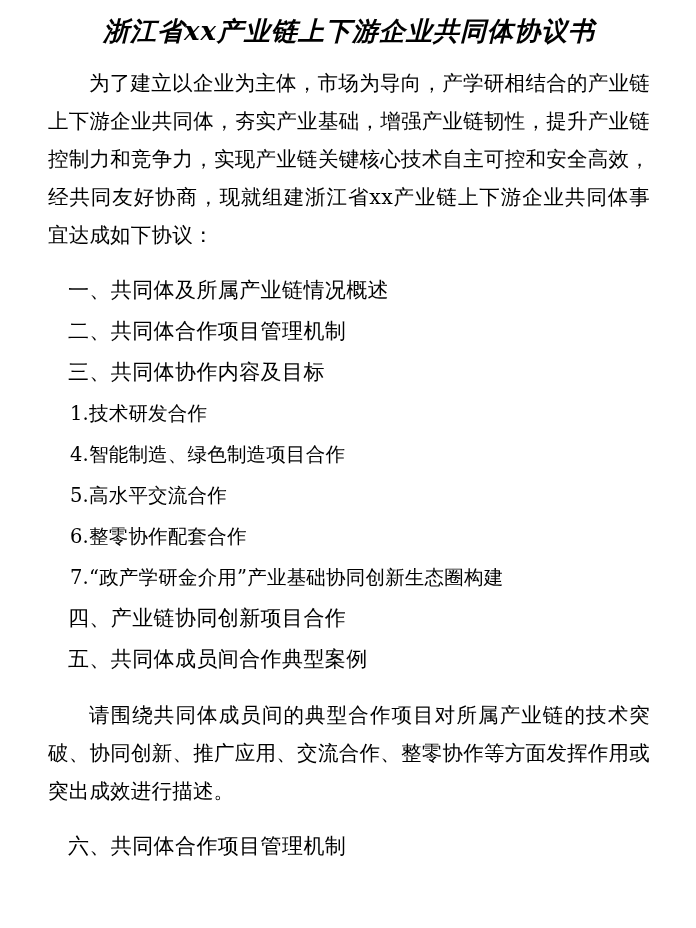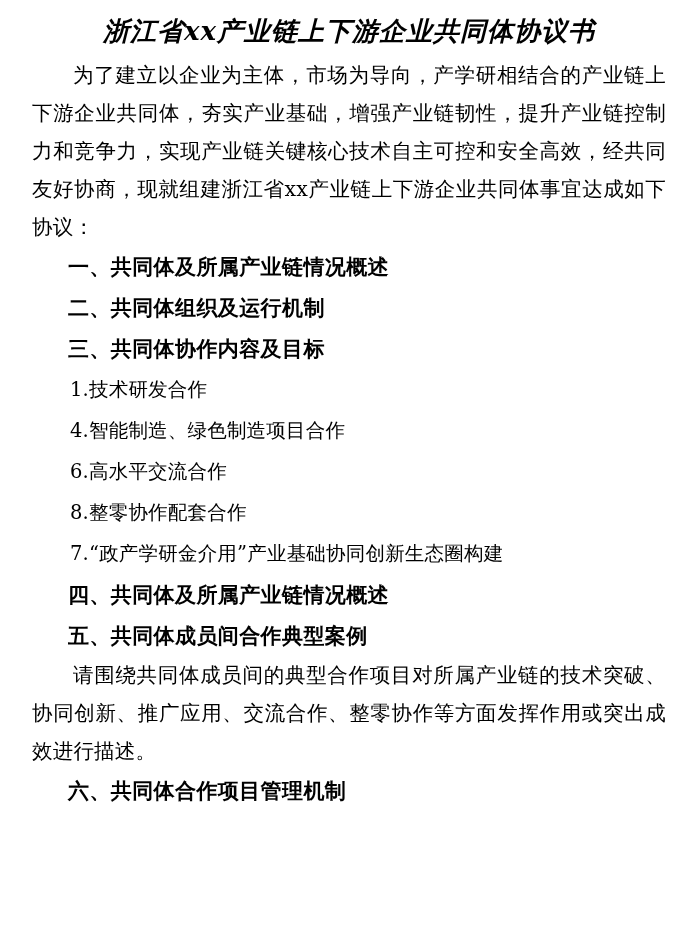--- a/index.html
+++ b/index.html
@@ -30,26 +30,26 @@
     line-height: 34px;
     margin: 4px 0 8px 0;
     white-space: nowrap;
   }
   .para {
     font-size: 20.5px;
     line-height: 38px;
     text-align: justify;
     text-justify: inter-ideograph;
     text-indent: 41px;
-    margin: 0;
+    margin: 16px;
     letter-spacing: 0.2px;
   }
   .heading {
     font-size: 21px;
-    font-weight: bold;
+    font-weight: normal;
     line-height: 41px;
     margin: 0;
     padding-left: 36px;
     letter-spacing: 0.4px;
   }
   .list-item {
     font-size: 19.5px;
     line-height: 41px;
     margin: 0;
     padding-left: 38px;
@@ -59,29 +59,29 @@
 </head>
 <body>
 
 <div class="page">
 
   <h1 class="doc-title">浙江省xx产业链上下游企业共同体协议书</h1>
 
   <p class="para">为了建立以企业为主体，市场为导向，产学研相结合的产业链上下游企业共同体，夯实产业基础，增强产业链韧性，提升产业链控制力和竞争力，实现产业链关键核心技术自主可控和安全高效，经共同友好协商，现就组建浙江省xx产业链上下游企业共同体事宜达成如下协议：</p>
 
   <h2 class="heading">一、共同体及所属产业链情况概述</h2>
-  <h2 class="heading">二、共同体组织及运行机制</h2>
+  <h2 class="heading">二、共同体合作项目管理机制</h2>
   <h2 class="heading">三、共同体协作内容及目标</h2>
 
   <p class="list-item">1.技术研发合作</p>
   <p class="list-item">4.智能制造、绿色制造项目合作</p>
-  <p class="list-item">6.高水平交流合作</p>
-  <p class="list-item">8.整零协作配套合作</p>
+  <p class="list-item">5.高水平交流合作</p>
+  <p class="list-item">6.整零协作配套合作</p>
   <p class="list-item">7.“政产学研金介用”产业基础协同创新生态圈构建</p>
 
-  <h2 class="heading">四、共同体及所属产业链情况概述</h2>
+  <h2 class="heading">四、产业链协同创新项目合作</h2>
   <h2 class="heading">五、共同体成员间合作典型案例</h2>
 
   <p class="para">请围绕共同体成员间的典型合作项目对所属产业链的技术突破、协同创新、推广应用、交流合作、整零协作等方面发挥作用或突出成效进行描述。</p>
 
   <h2 class="heading">六、共同体合作项目管理机制</h2>
 
 </div>
 
 </body></html>

